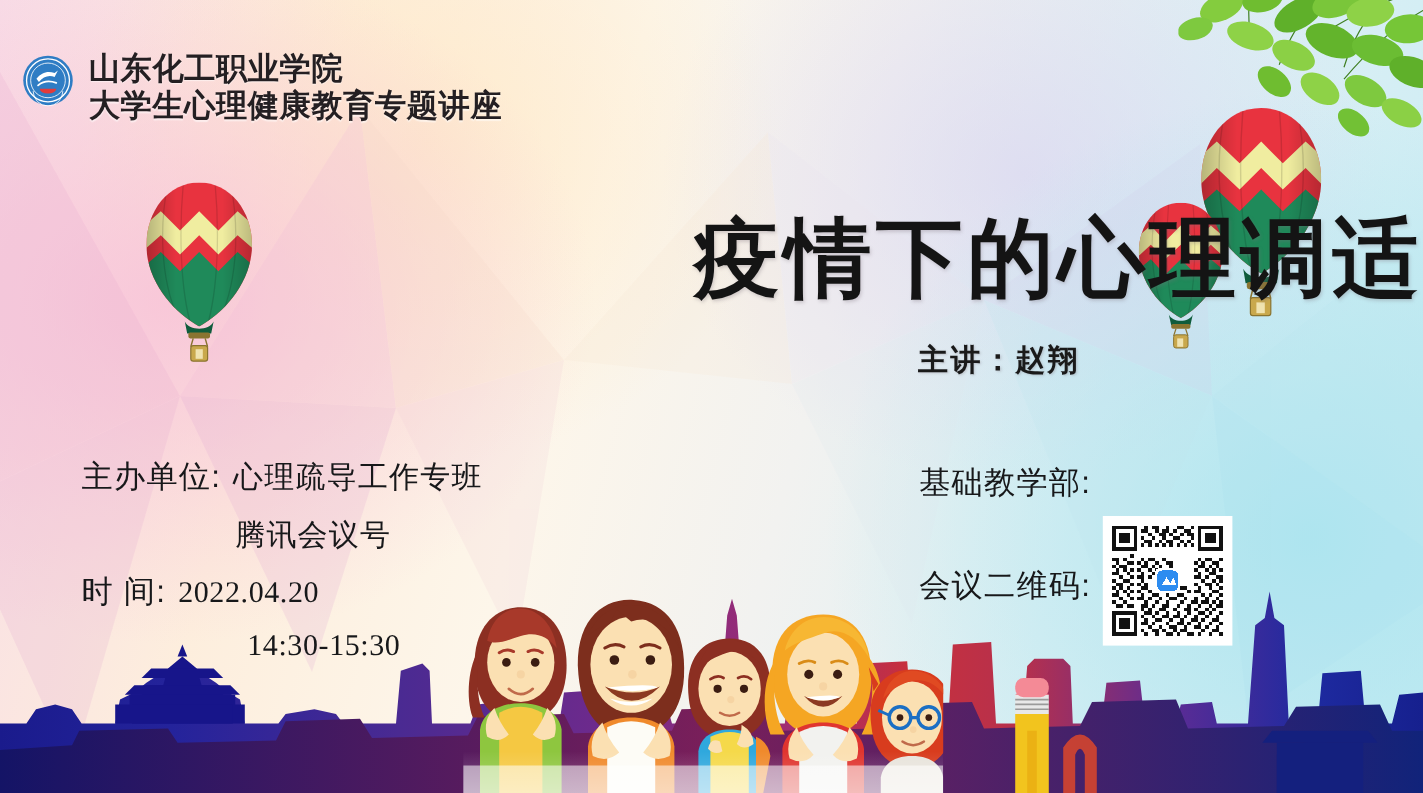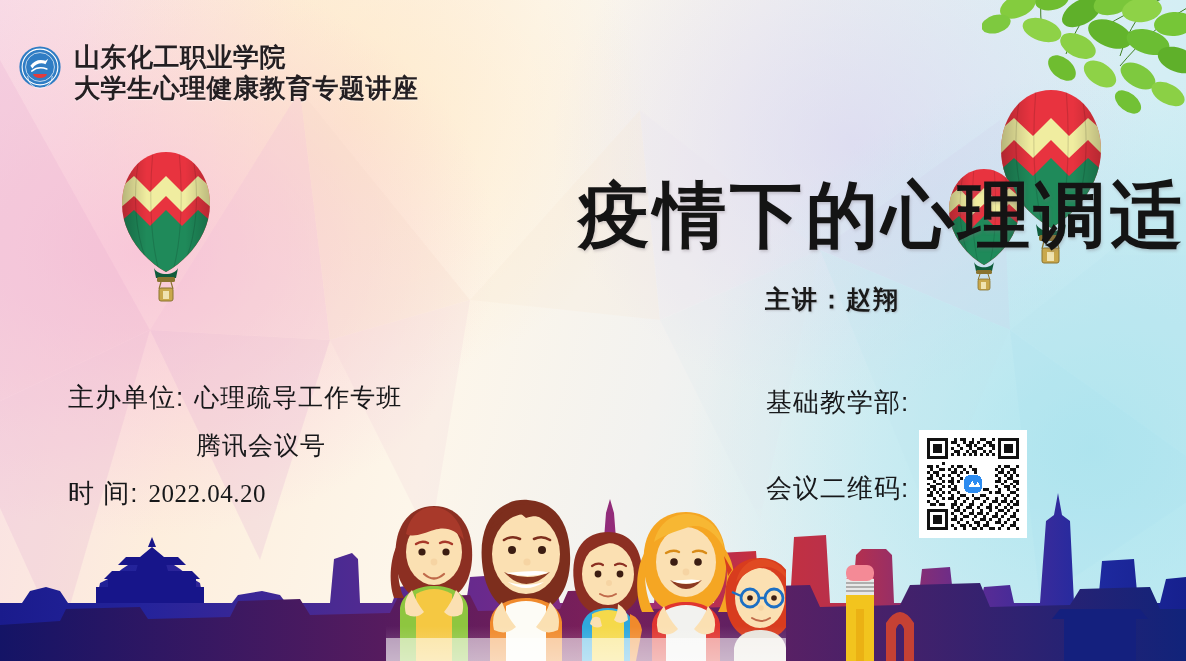--- a/index.html
+++ b/index.html
@@ -253,20 +253,23 @@
     <div class="row">
       <span class="lbl">主办单位:</span>
       <span class="val cn">心理疏导工作专班</span>
     </div>
     <div class="row indent">
       <span class="val cn">腾讯会议号</span>
     </div>
     <div class="row">
       <span class="lbl">时  间:</span>
       <span class="val">2022.04.20</span>
+    </div>
+    <div class="row indent2">
+      <span class="val">14:30-15:30</span>
     </div>
   </div>
 
   <div class="info-right">
     <div class="row">
       <span class="lbl">基础教学部:</span>
     </div>
     <div class="qr-row">
       <span class="lbl">会议二维码:</span>
       <span class="qr-box">

